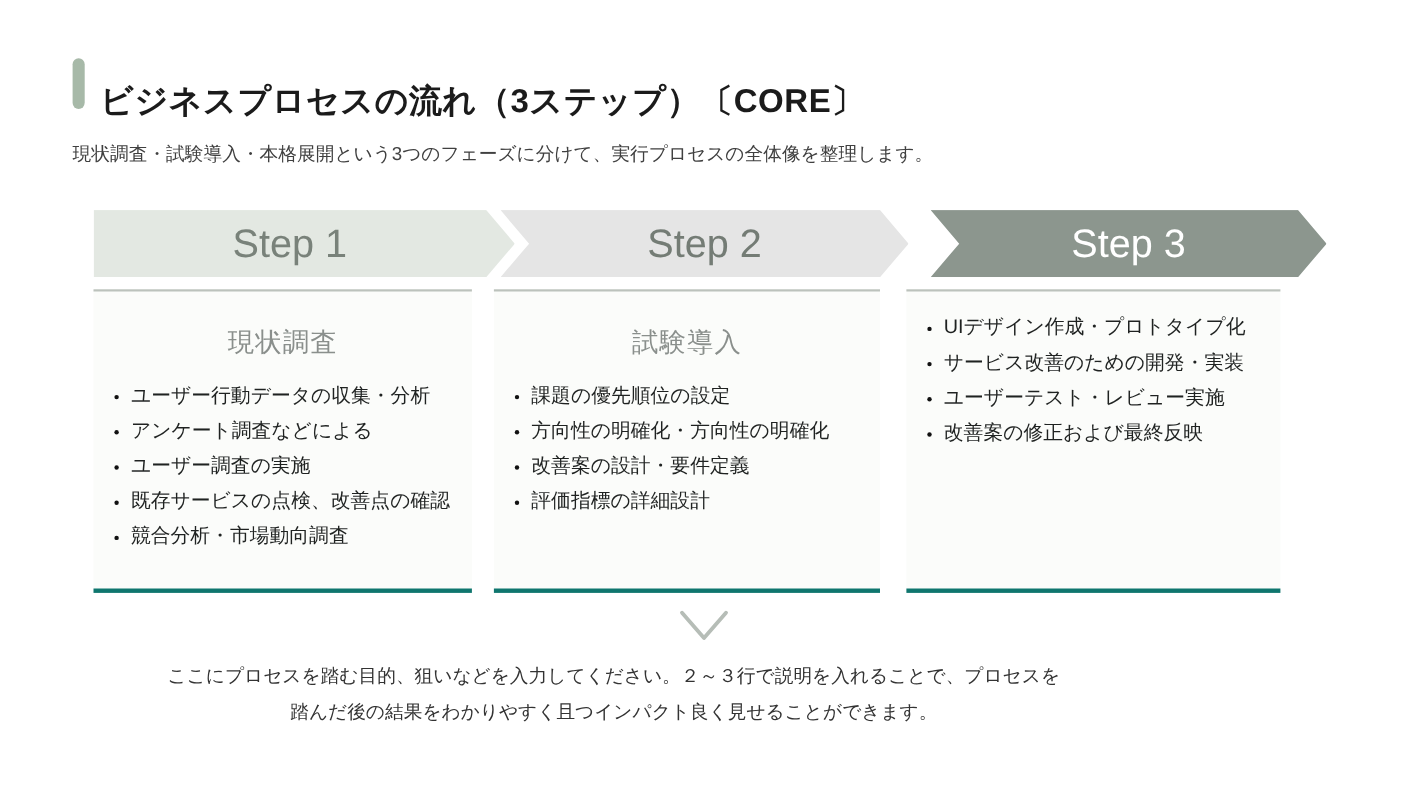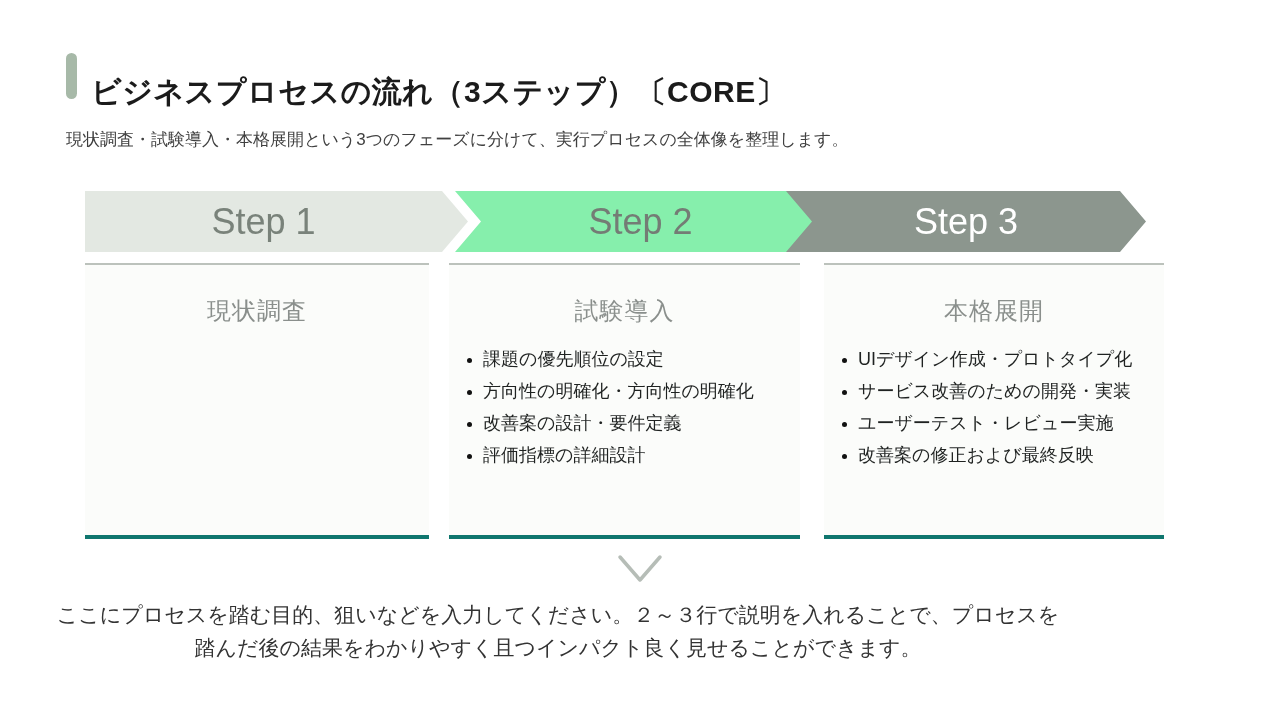--- a/index.html
+++ b/index.html
@@ -25,25 +25,25 @@
     position:absolute; top:191px; height:61px; display:flex;
     align-items:center; justify-content:center; font-size:36px;
     box-sizing:border-box;
   }
   .b1 {
     left:85px; width:383px; background:#e3e8e2; color:#79827a;
     clip-path:polygon(0 0, calc(100% - 26px) 0, 100% 50%, calc(100% - 26px) 100%, 0 100%);
     padding-right:26px;
   }
   .b2 {
-    left:455px; width:371px; background:#86efac; color:#747c75;
+    left:455px; width:371px; background:#e5e5e5; color:#747c75;
     clip-path:polygon(0 0, calc(100% - 26px) 0, 100% 50%, calc(100% - 26px) 100%, 0 100%, 26px 50%);
   }
   .b3 {
-    left:786px; width:360px; background:#8c968e; color:#ffffff;
+    left:846px; width:360px; background:#8c968e; color:#ffffff;
     clip-path:polygon(0 0, calc(100% - 26px) 0, 100% 50%, calc(100% - 26px) 100%, 0 100%, 26px 50%);
   }
   
   .col {
     position:absolute; top:263px; height:276px; box-sizing:border-box;
     background:#fbfcfa; border-top:2px solid #bcc2bc; border-bottom:4px solid #0f766e;
   }
   .c1 { left:85px;  width:344px; }
   .c2 { left:449px; width:351px; }
   .c3 { left:824px; width:340px; }
@@ -56,21 +56,21 @@
   }
   ul.items li {
     font-size:18px; line-height:32px; color:#1f2221; white-space:nowrap;
   }
   ul.items li::marker { color:#111; font-size:15px; }
   
   .chevron-wrap { position:absolute; left:617px; top:554px; width:46px; height:30px; }
   
   .footer {
     position:absolute; left:0; top:598px; width:1116px; text-align:center;
-    font-size:21px; line-height:33px; color:#333333;
+    font-size:17px; line-height:33px; color:#333333;
   }
 </style>
 </head>
 <body>
 
 <div class="slide">
 
   <div class="accent-bar"></div>
   <h1 class="page-title">ビジネスプロセスの流れ（3ステップ）〔CORE〕</h1>
   <div class="subtitle">現状調査・試験導入・本格展開という3つのフェーズに分けて、実行プロセスの全体像を整理します。</div>
@@ -80,34 +80,40 @@
   </div>
   <div class="banner b2">
     <span>Step 2</span>
   </div>
   <div class="banner b3">
     <span>Step 3</span>
   </div>
 
   <div class="col c1">
     <div class="col-title">現状調査</div>
+    <ul class="items">
+      <li>ユーザー行動データの収集・分析</li>
+      <li>アンケート調査などによる</li>
+      <li>ユーザー調査の実施</li>
+      <li>既存サービスの点検、改善点の確認</li>
+      <li>競合分析・市場動向調査</li>
+    </ul>
   </div>
 
   <div class="col c2">
     <div class="col-title">試験導入</div>
     <ul class="items">
       <li>課題の優先順位の設定</li>
       <li>方向性の明確化・方向性の明確化</li>
       <li>改善案の設計・要件定義</li>
       <li>評価指標の詳細設計</li>
     </ul>
   </div>
 
   <div class="col c3">
-    <div class="col-title">本格展開</div>
     <ul class="items">
       <li>UIデザイン作成・プロトタイプ化</li>
       <li>サービス改善のための開発・実装</li>
       <li>ユーザーテスト・レビュー実施</li>
       <li>改善案の修正および最終反映</li>
     </ul>
   </div>
 
   <div class="chevron-wrap">
     <svg width="46" height="30" viewBox="0 0 46 30">

